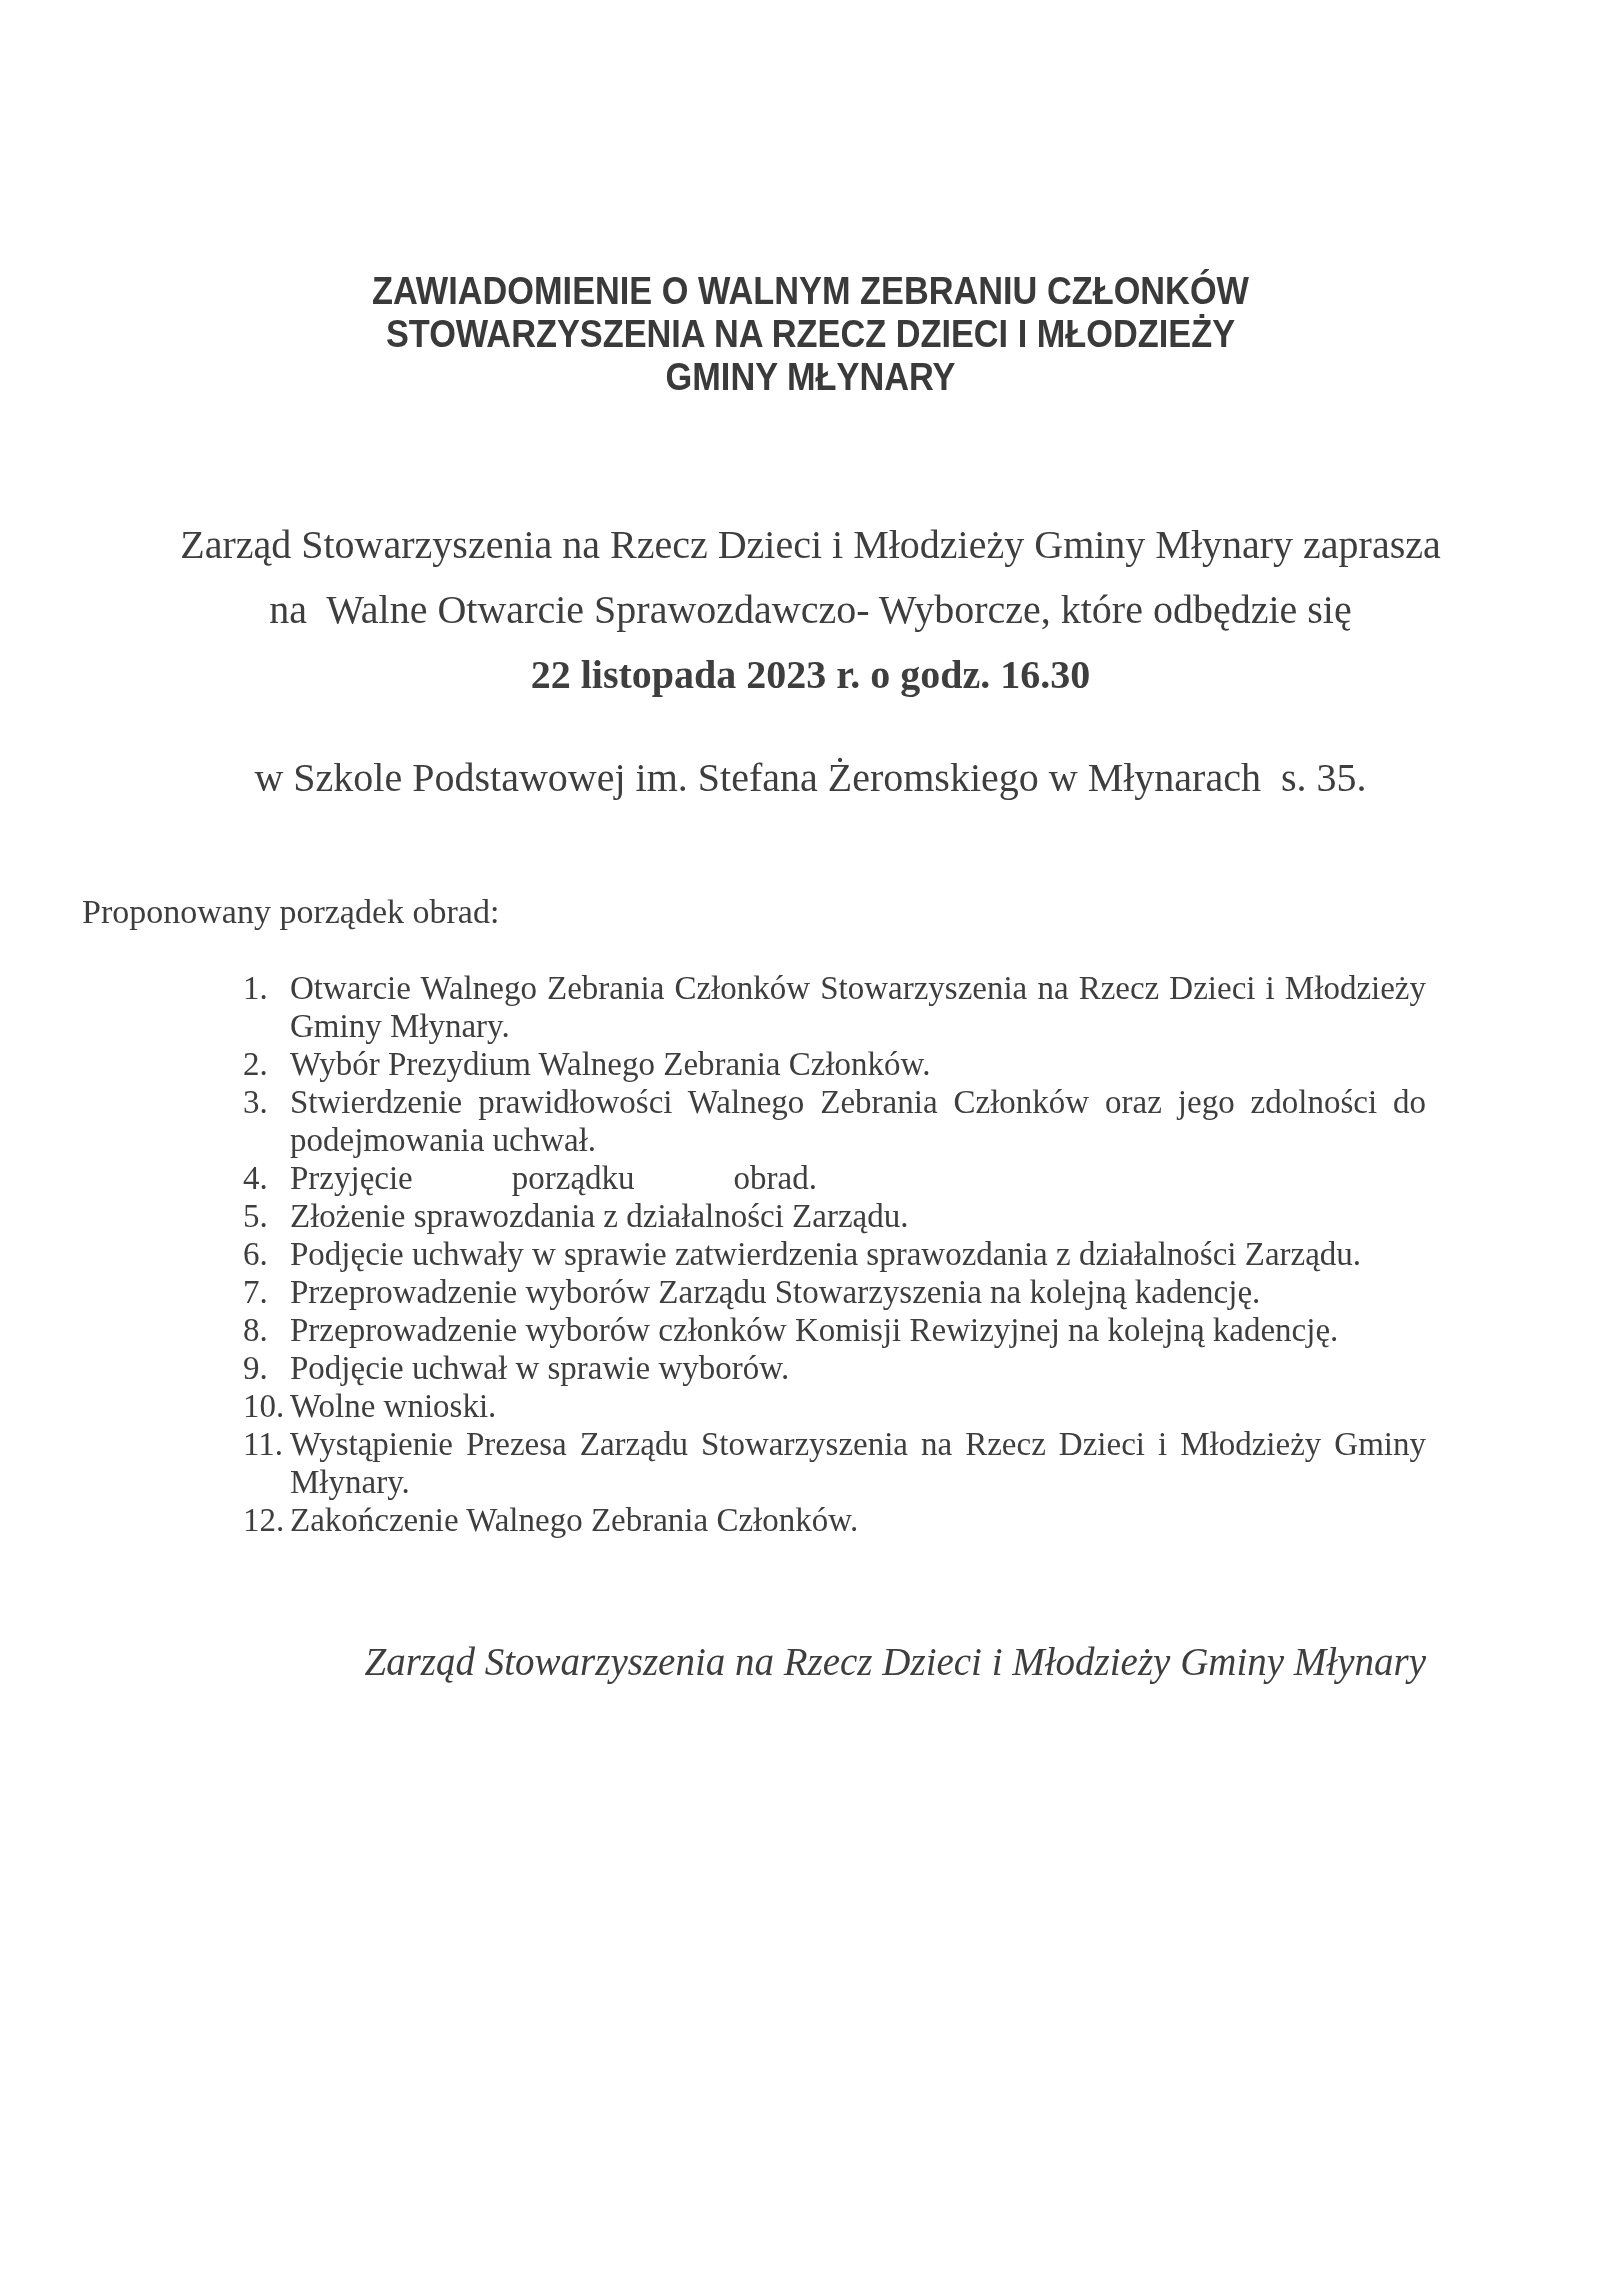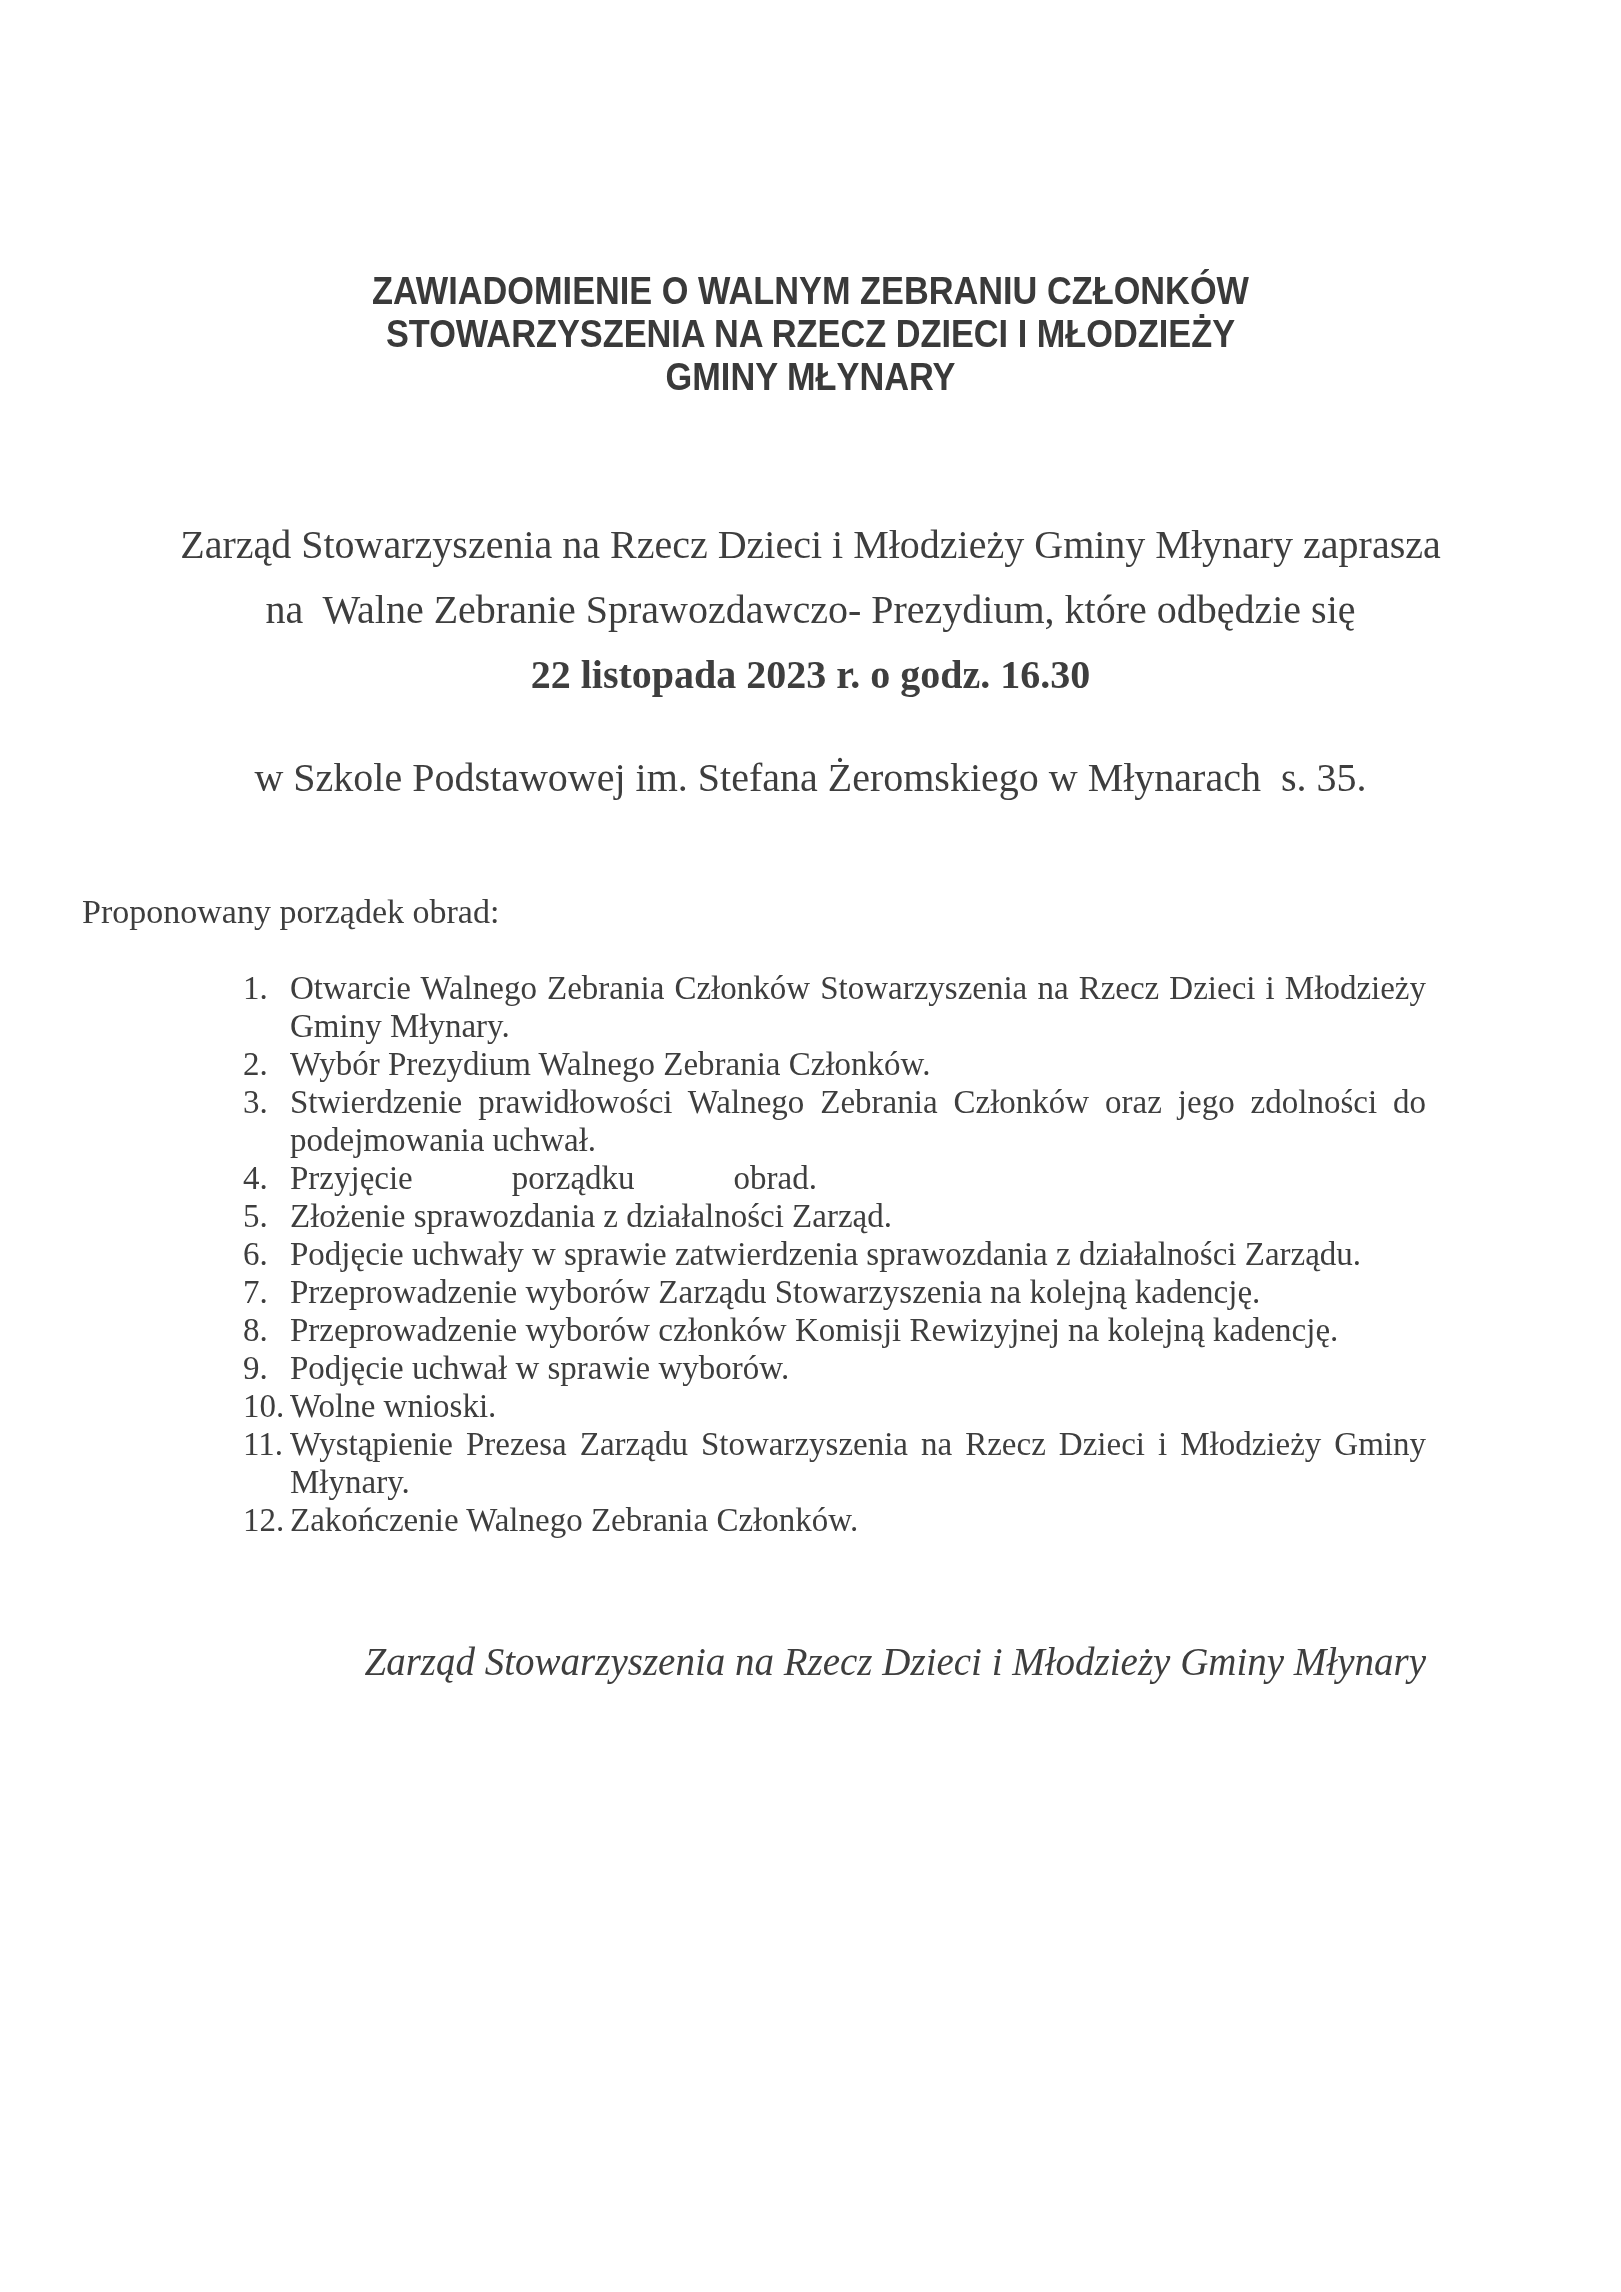--- a/index.html
+++ b/index.html
@@ -90,21 +90,21 @@
 
 <div class="page">
 
   <div class="doc-title">
     <div>ZAWIADOMIENIE O WALNYM ZEBRANIU CZŁONKÓW</div>
     <div>STOWARZYSZENIA NA RZECZ DZIECI I MŁODZIEŻY</div>
     <div>GMINY MŁYNARY</div>
   </div>
 
   <p class="lead lead-first">Zarząd Stowarzyszenia na Rzecz Dzieci i Młodzieży Gminy Młynary zaprasza</p>
-  <p class="lead">na  Walne Zebranie Sprawozdawczo- Prezydium, które odbędzie się</p>
+  <p class="lead">na  Walne Otwarcie Sprawozdawczo- Wyborcze, które odbędzie się</p>
   <p class="lead"><span class="date-text">22 listopada 2023 r. o godz. 16.30</span></p>
 
   <p class="venue-line">w Szkole Podstawowej im. Stefana Żeromskiego w Młynarach  s. 35.</p>
 
 
   <p class="agenda-heading">Proponowany porządek obrad:</p>
 
   <div class="agenda-list">
     <div class="agenda-item">
       <span class="num">1.</span>
@@ -117,21 +117,21 @@
     <div class="agenda-item">
       <span class="num">3.</span>
       <span class="item-text">Stwierdzenie prawidłowości Walnego Zebrania Członków oraz jego zdolności do podejmowania uchwał.</span>
     </div>
     <div class="agenda-item">
       <span class="num">4.</span>
       <span class="item-text">Przyjęcie            porządku            obrad.</span>
     </div>
     <div class="agenda-item">
       <span class="num">5.</span>
-      <span class="item-text">Złożenie sprawozdania z działalności Zarząd.</span>
+      <span class="item-text">Złożenie sprawozdania z działalności Zarządu.</span>
     </div>
     <div class="agenda-item">
       <span class="num">6.</span>
       <span class="item-text">Podjęcie uchwały w sprawie zatwierdzenia sprawozdania z działalności Zarządu.</span>
     </div>
     <div class="agenda-item">
       <span class="num">7.</span>
       <span class="item-text">Przeprowadzenie wyborów Zarządu Stowarzyszenia na kolejną kadencję.</span>
     </div>
     <div class="agenda-item">

